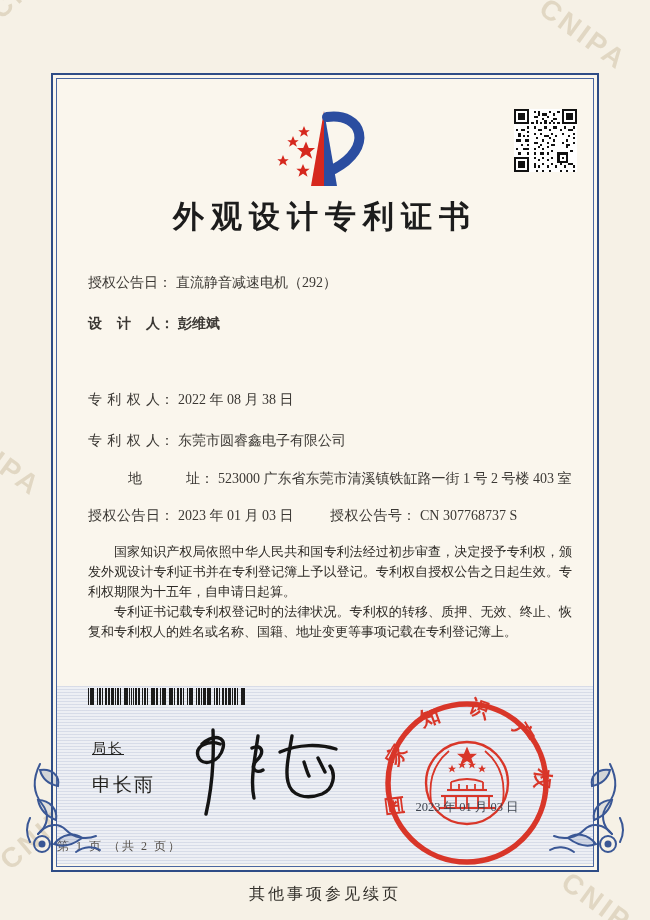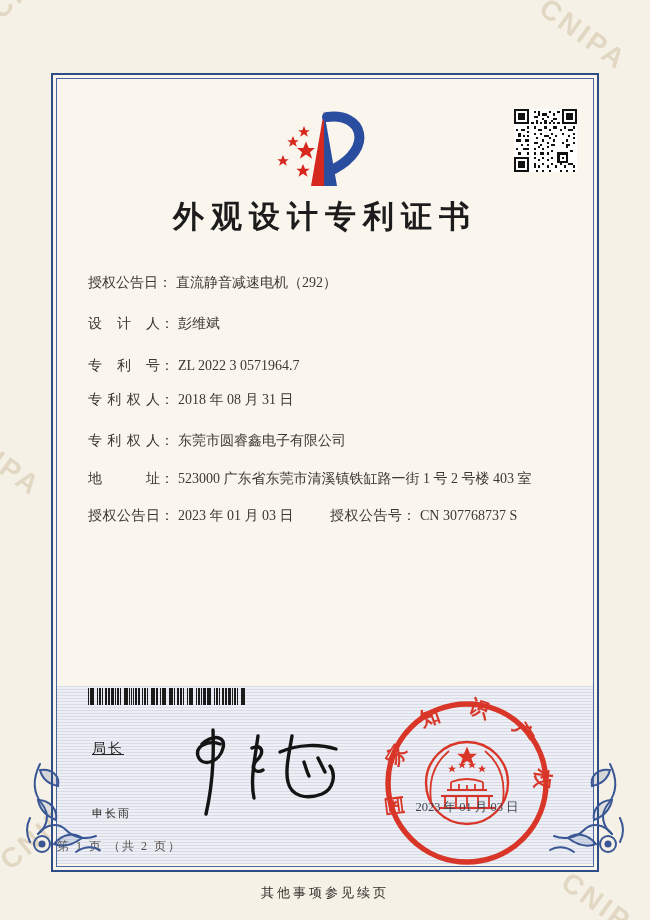--- a/index.html
+++ b/index.html
@@ -53,30 +53,30 @@
       repeating-linear-gradient(0deg, rgba(101,120,168,.16) 0 1px, rgba(0,0,0,0) 1px 3px),
       #edeff4;
   }
   .barcode{
     position:absolute;left:31px;top:2px;width:158px;height:17px;
     background:
       repeating-linear-gradient(90deg,#1b1b1b 0 1px,rgba(0,0,0,0) 1px 2px,#1b1b1b 2px 4px,rgba(0,0,0,0) 4px 5px,#1b1b1b 5px 6px,rgba(0,0,0,0) 6px 9px),
       repeating-linear-gradient(90deg,rgba(0,0,0,0) 0 4px,#1b1b1b 4px 5px,rgba(0,0,0,0) 5px 11px,#1b1b1b 11px 13px);
   }
   .signer-title{position:absolute;left:35px;top:54px;font-size:14px;color:#23221f;letter-spacing:2px;text-decoration:underline;}
-  .signer-name{position:absolute;left:35px;top:86px;font-size:11px;color:#23221f;letter-spacing:2px;margin-top:34px;}
+  .signer-name{position:absolute;left:35px;top:86px;font-size:19px;color:#23221f;letter-spacing:2px;}
   .page-info{position:absolute;left:0;width:100%;top:152px;text-align:left;font-size:12px;color:#55504a;letter-spacing:2px;}
   .signature{position:absolute;left:168px;top:722px;}
   .seal{position:absolute;left:367px;top:683px;}
   .ornament{position:absolute;}
   .orn-left{left:24px;top:760px;}
   .orn-right{left:546px;top:760px;transform:scaleX(-1);}
   .continuation{
     position:absolute;left:0;right:0;top:884px;text-align:center;
-    font-size:13px;color:#33302b;letter-spacing:3px;
+    font-size:16px;color:#33302b;letter-spacing:3px;
   }
   svg text{font-family:"Liberation Serif","DejaVu Serif",serif;}
 </style>
 </head>
 <body>
 
 <div class="page">
 
   <span class="wm" style="left:-16px;top:2px;transform:rotate(-42deg);">CNIPA</span>
   <span class="wm" style="left:552px;top:-8px;transform:rotate(36deg);">CNIPA</span>
@@ -130,42 +130,43 @@
       <path d="M9 22h1v1H9zM11 23h1v1h-1zM13 22h1v1h-1zM15 23h1v1h-1zM17 22h1v1h-1zM9 25h1v2H9zM11 26h1v1h-1zM13 25h1v1h-1zM15 26h1v1h-1zM17 25h1v1h-1z"></path>
       <path d="M10 28h1v1h-1zM13 28h1v1h-1zM16 28h1v1h-1zM19 26h1v1h-1zM21 25h1v1h-1zM23 26h1v1h-1zM25 25h2v1h-2zM27 26h1v1h-1zM21 28h1v1h-1zM24 28h1v1h-1zM27 28h1v1h-1z"></path>
     </g>
   </svg>
 
   <div class="title">外观设计专利证书</div>
 
   <div class="row" style="top:274px;">
     <span class="lab wide">授权公告日</span><span class="colon">：</span><span class="val">直流静音减速电机（292）</span>
   </div>
-  <div class="row" style="top:315px;">
+  <div class="row" style="top:315px;font-weight:bold;">
     <span class="lab">设计人</span><span class="colon">：</span><span class="val">彭维斌</span>
   </div>
-  <div class="row" style="top:357px;">
-    <span class="lab">专利号</span><span class="colon">：</span><span class="val">ZL 2022 3 0571964.7</span>
-  </div>
   <div class="row" style="top:391px;">
-    <span class="lab">专利权人</span><span class="colon">：</span><span class="val">2018 年 08 月 31 日</span>
+    <span class="lab">专利权人</span><span class="colon">：</span><span class="val">2022 年 08 月 38 日</span>
   </div>
   <div class="row" style="top:432px;">
     <span class="lab">专利权人</span><span class="colon">：</span><span class="val">东莞市圆睿鑫电子有限公司</span>
   </div>
-  <div class="row" style="top:470px;">
+  <div class="row" style="top:470px;margin-left:40px;">
     <span class="lab">地址</span><span class="colon">：</span><span class="val">523000 广东省东莞市清溪镇铁缸路一街 1 号 2 号楼 403 室</span>
   </div>
   <div class="row" style="top:507px;width:482px;font-family:Liberation Serif, serif;">
     <span class="lab">授权公告日</span><span class="colon">：</span><span class="val">2023 年 01 月 03 日</span>
     <span class="grp2">
       <span class="lab">授权公告号</span><span class="colon">：</span><span class="val">CN 307768737 S</span>
     </span>
   </div>
 
+  <div class="body-text">
+    <p>国家知识产权局依照中华人民共和国专利法经过初步审查，决定授予专利权，颁发外观设计专利证书并在专利登记簿上予以登记。专利权自授权公告之日起生效。专利权期限为十五年，自申请日起算。</p>
+    <p>专利证书记载专利权登记时的法律状况。专利权的转移、质押、无效、终止、恢复和专利权人的姓名或名称、国籍、地址变更等事项记载在专利登记簿上。</p>
+  </div>
 
   <div class="guilloche">
     <div class="barcode"></div>
     <div class="signer-title">局长</div>
     <div class="signer-name">申长雨</div>
     <div class="page-info">第 1 页 （共 2 页）</div>
   </div>
 
   <svg class="signature" width="185" height="105" viewBox="0 0 185 105">
     <g fill="none" stroke="#141414" stroke-width="3.4" stroke-linecap="round" stroke-linejoin="round">

